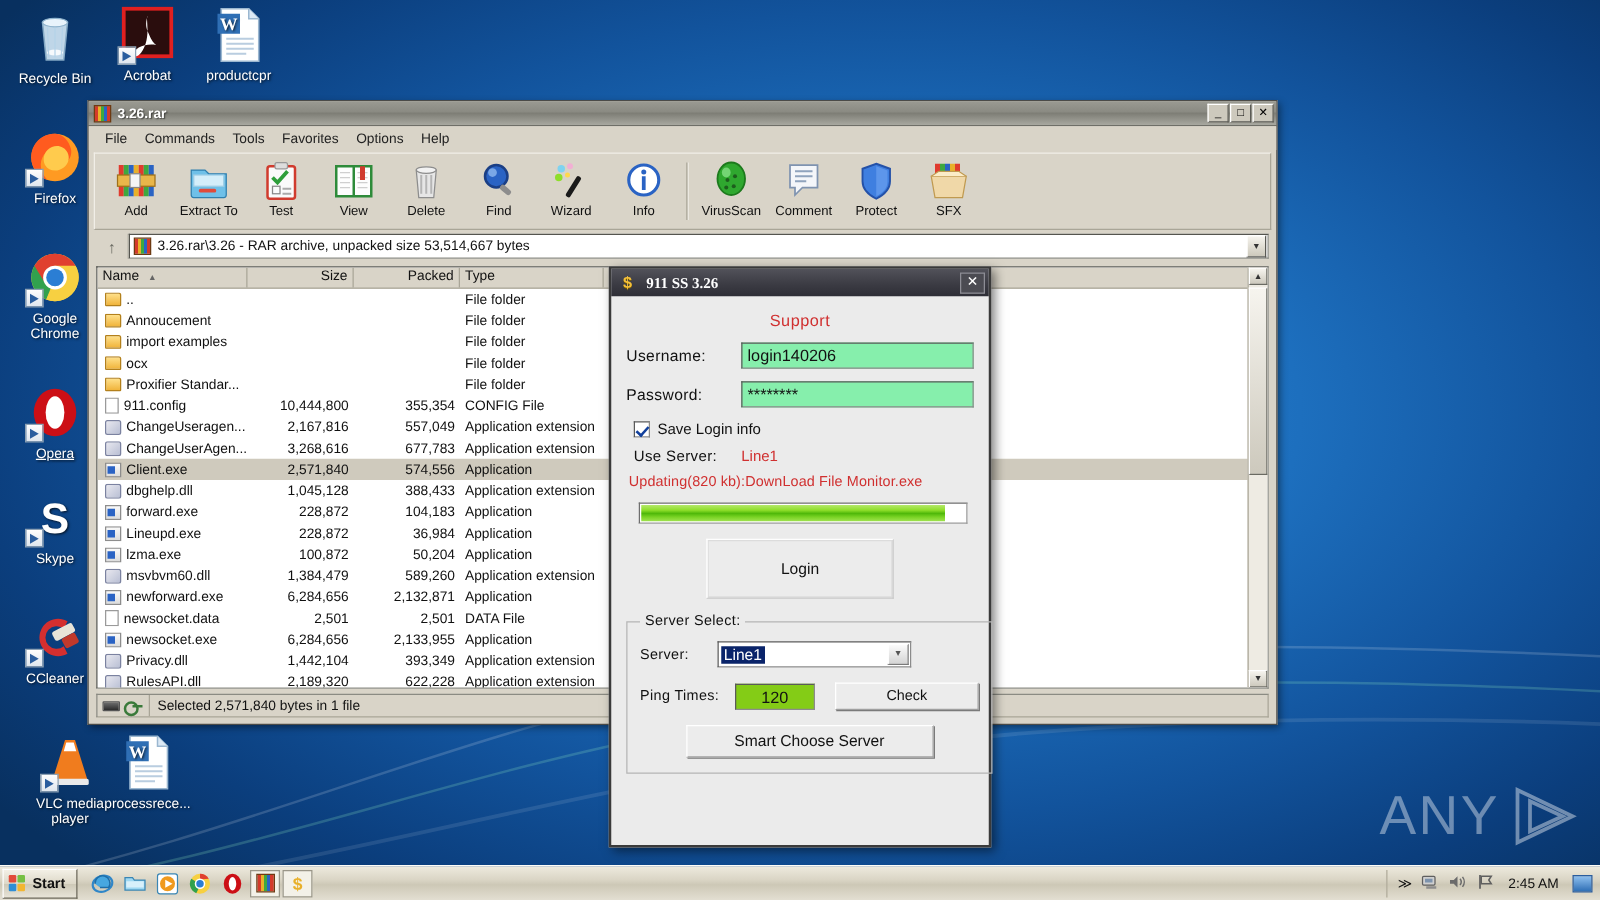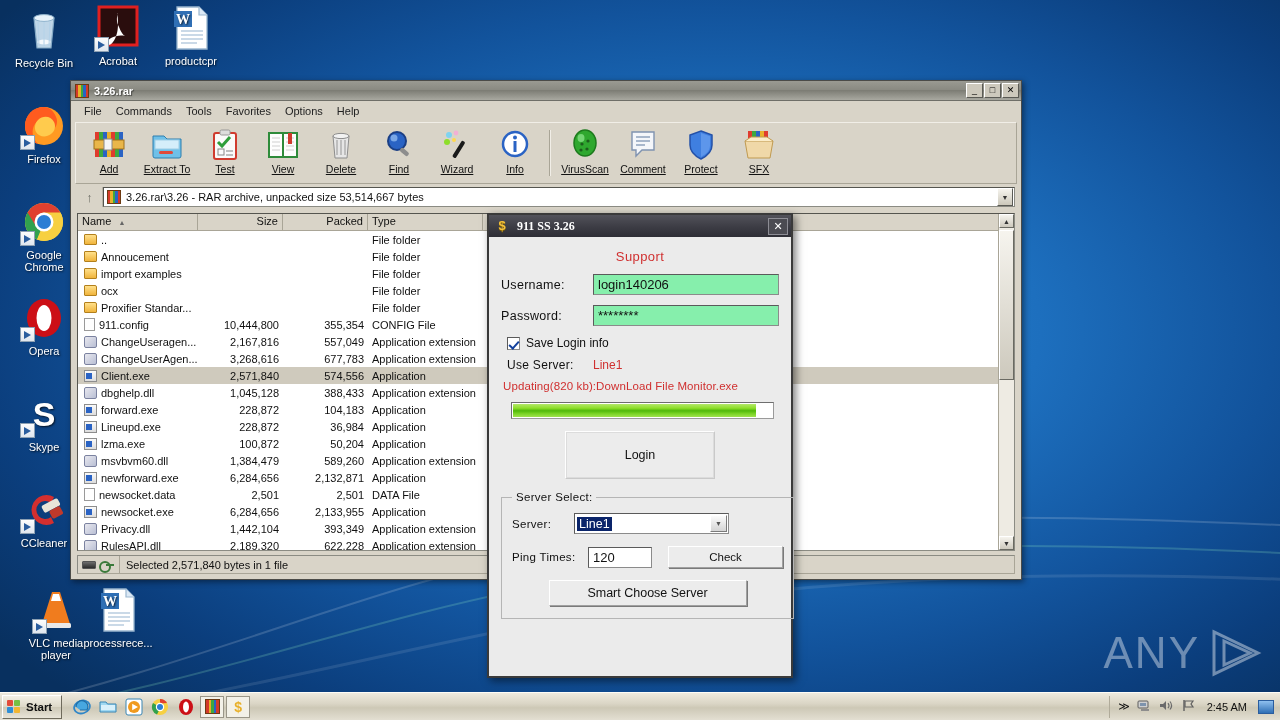--- a/index.html
+++ b/index.html
@@ -107,21 +107,20 @@
     border-left: 1px solid #f1eee7;
     border-bottom: 1px solid #a9a597;
     border-right: 1px solid #a9a597;
     display: flex; align-items: center; padding-left: 4px;
   }
   .tbtn {
     width: 58px; height: 56px;
     display: flex; flex-direction: column; align-items: center; justify-content: flex-start;
     font-size: 10.5px; color: #111; cursor: default;
     padding-top: 3px;
-    text-decoration: underline;
   }
   .tbtn .ic { width: 34px; height: 33px; margin-bottom: 2px; position: relative; }
   .tbsep { width: 2px; height: 46px; margin: 0 5px;
            border-left: 1px solid #a9a597; border-right: 1px solid #f1eee7; }
 
   #wr-addr {
     height: 20px; margin: 3px 6px 0 6px;
     display: flex; align-items: center;
   }
   #wr-addr .up {
@@ -338,23 +337,23 @@
     font-size: 12.5px;
   }
   .combo2 .selv { background: #0a246a; color: #fff; padding: 0 2px; }
   .combo2 .dn {
     margin-left: auto; width: 17px; height: 17px; margin-right: 1px;
     background: linear-gradient(#fbfbfb,#d4d4d4);
     border: 1px solid #fff; border-right-color:#7a7a7a;border-bottom-color:#7a7a7a;
     display:flex;align-items:center;justify-content:center;font-size:7px;color:#555;
   }
   .pinginput {
-    width: 64px; height: 21px; background: #ffffff;
+    width: 64px; height: 21px; background: #84cc16;
     border: 1px solid #8b8b8b; border-top-color:#5a5a5a;border-left-color:#5a5a5a;
-    font-size: 13px; padding: 0 4px; color: #111;
+    font-size: 13px; padding: 0 20px; color: #111;
     font-family: "Liberation Sans", sans-serif;
   }
   .btn3d {
     background: #ececec;
     border: 1px solid #a0a0a0;
     border-top-color:#ffffff;border-left-color:#ffffff;
     box-shadow: 1px 1px 0 #7a7a7a;
     display:flex;align-items:center;justify-content:center;
     font-size: 11.5px; color:#111; cursor: default;
   }
@@ -482,21 +481,21 @@
         <path d="M40.5 14.6 A19 19 0 0 1 17 41.6 L24 24 z" fill="#f7d041"></path>
         <path d="M24 5 a19 19 0 0 0 -16.5 9.6 l9.2 15 A10 10 0 0 1 24 14.6 z" fill="#e0402f"></path>
         <circle cx="24" cy="24" r="9.5" fill="#fff"></circle>
         <circle cx="24" cy="24" r="7" fill="#2b7ed4"></circle>
       </svg>
       <span class="shortcut-arrow"></span>
     </div>
     <span class="lbl">Google Chrome</span>
   </div>
 
-  <div class="dicon" style="left:8px;top:294px;">
+  <div class="dicon" style="left:8px;top:306px;text-decoration:underline;">
     <div class="glyph">
       <svg width="48" height="48" viewBox="0 0 48 48">
         <ellipse cx="24" cy="24" rx="17" ry="19" fill="#cc0f16"></ellipse>
         <ellipse cx="24" cy="24" rx="7.5" ry="13" fill="#ffffff"></ellipse>
       </svg>
       <span class="shortcut-arrow"></span>
     </div>
     <span class="lbl">Opera</span>
   </div>
 

